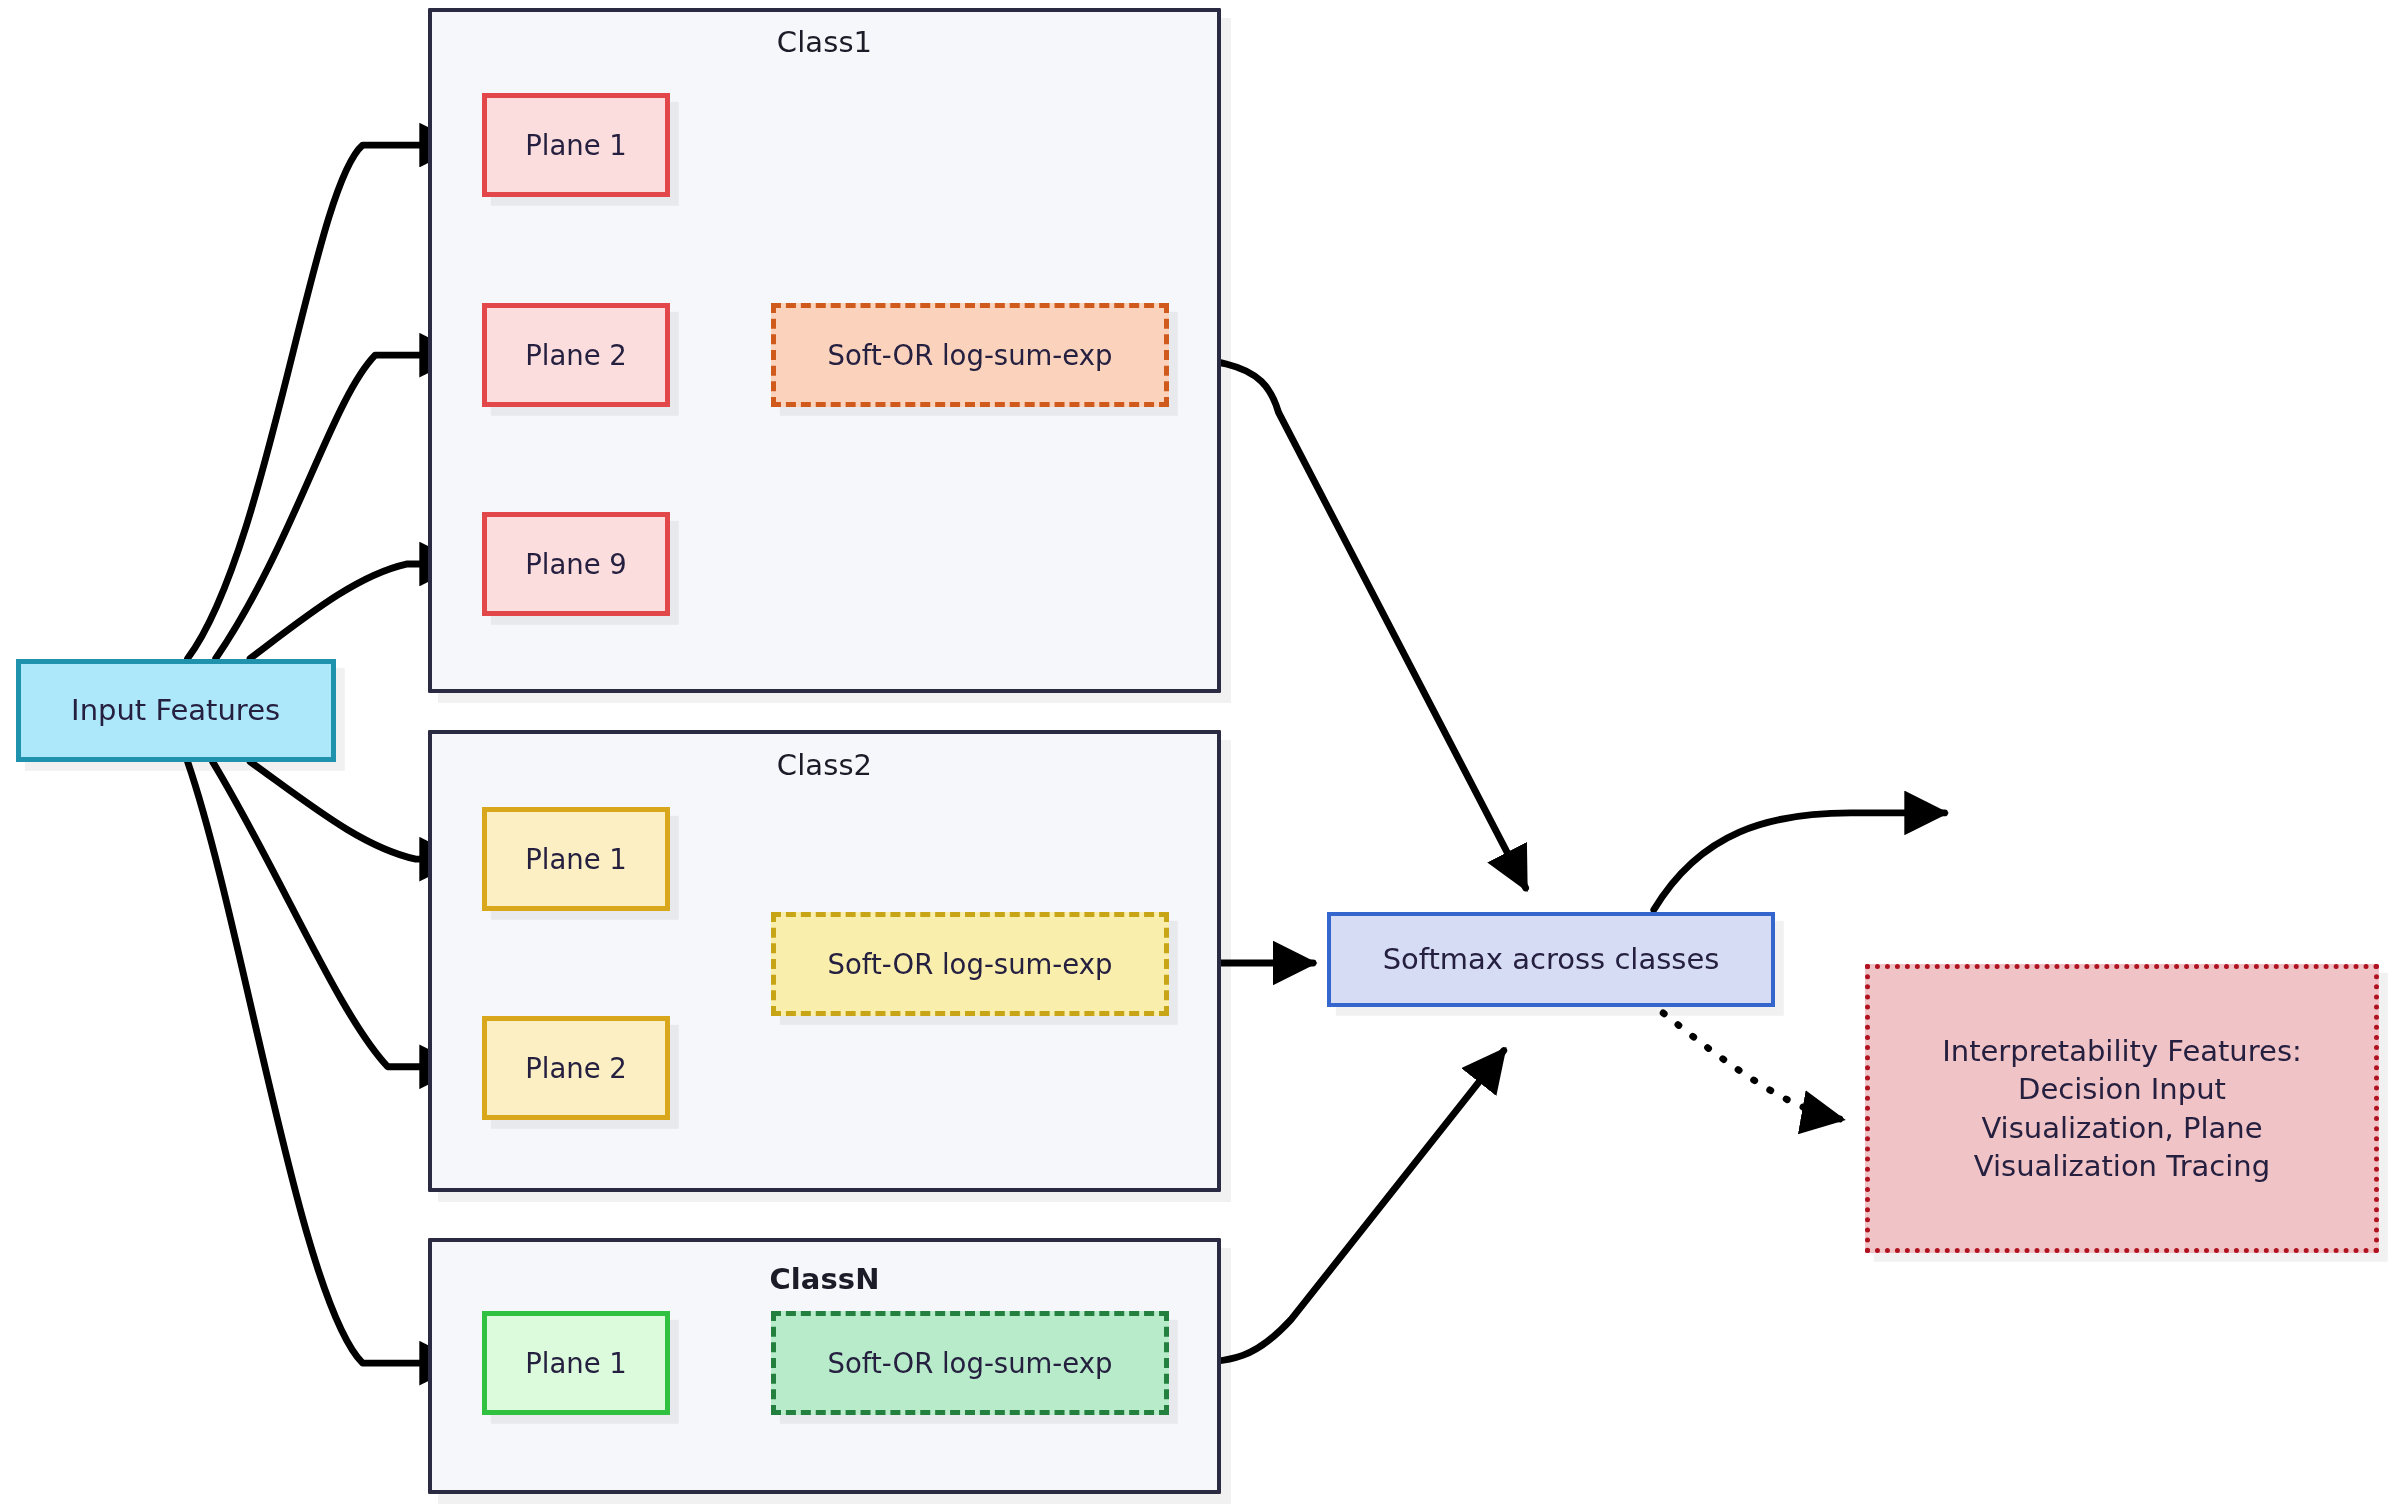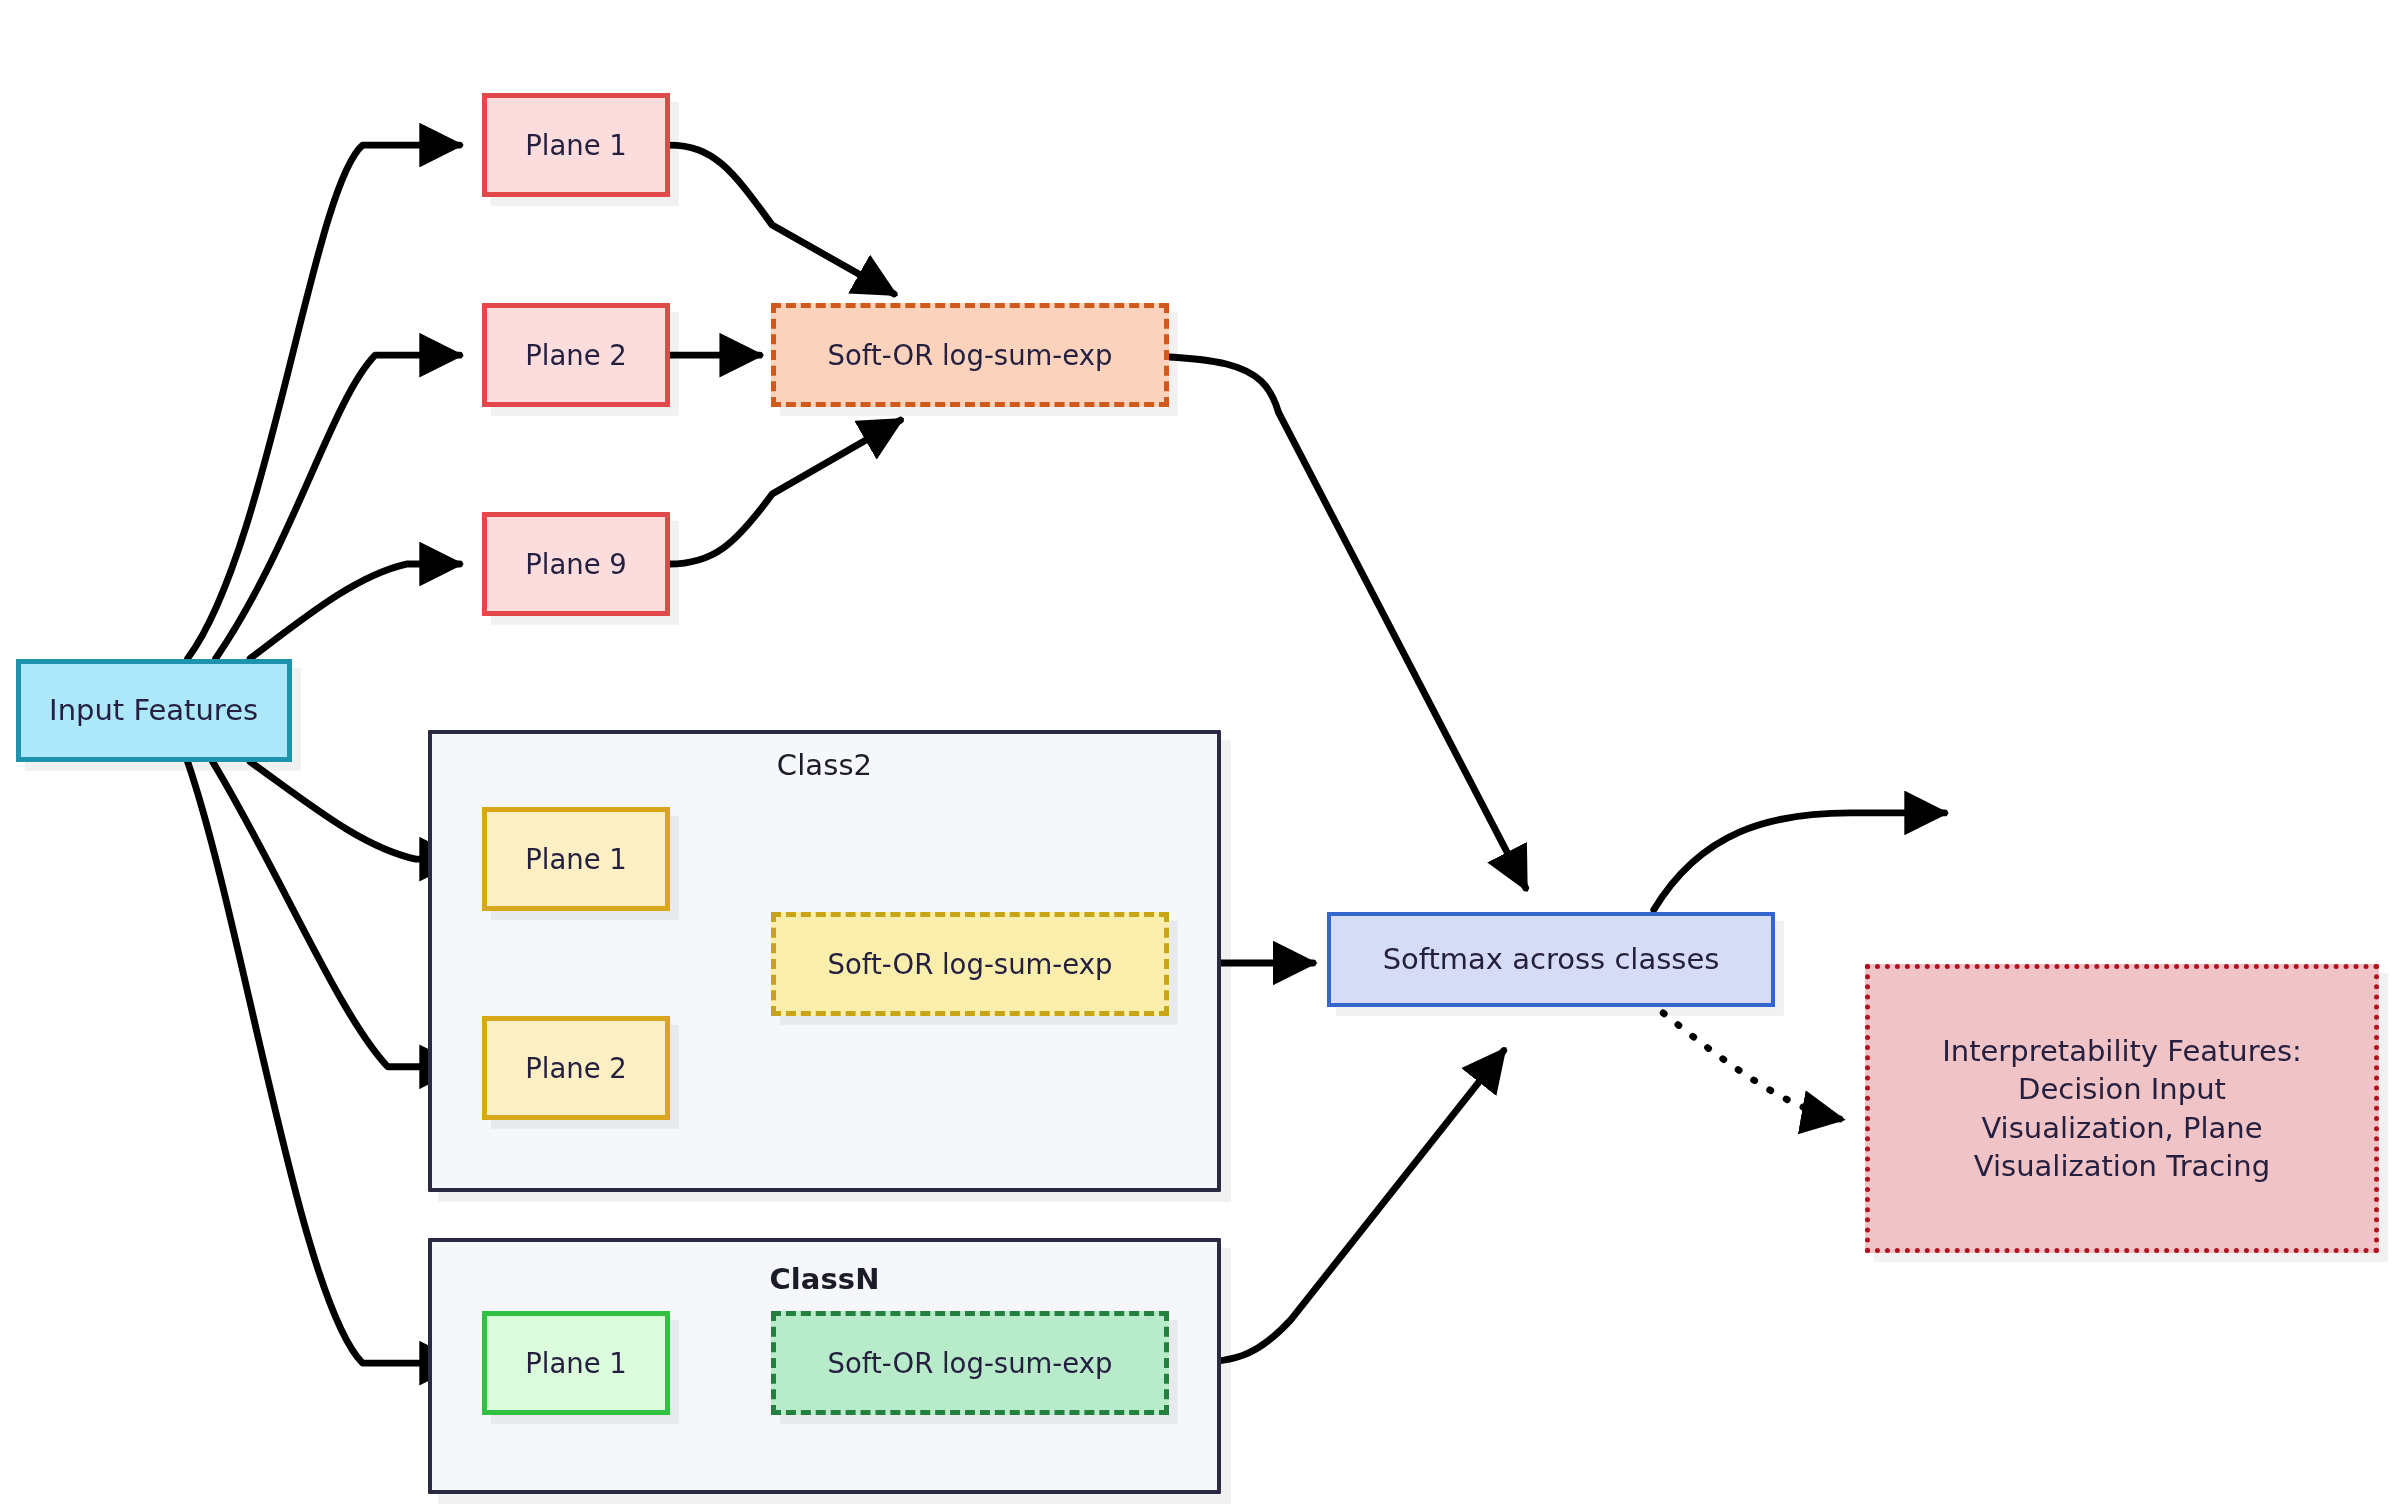--- a/index.html
+++ b/index.html
@@ -148,20 +148,23 @@
       <path d="M 1880 2180 C 1975 2180 2010 2170 2065 2110 L 2405 1680" marker-end="url(#arrow)"></path>
 
       <path d="M 2645 1455 C 2720 1330 2830 1300 2960 1300 L 3110 1300" marker-end="url(#arrow)"></path>
     </g>
 
     <g fill="none" stroke="#000000" stroke-width="11" stroke-linecap="round" stroke-dasharray="2 28">
       <path d="M 2660 1620 C 2760 1700 2860 1775 2945 1790" marker-end="url(#arrow-dot)"></path>
     </g>
   </svg>
 
+  <div class="cluster-box" style="left:428px; top:7.5px; width:793px; height:685px;">
+    <div class="cluster-title" style="top:13.8px;">Class1</div>
+  </div>
 
   <div class="node-box plane-red txt-44" style="left:482px; top:93px; width:188px; height:104px;">Plane 1</div>
 
   <div class="node-box plane-red txt-44" style="left:482px; top:303px; width:188px; height:104px;">Plane 2</div>
 
   <div class="node-box plane-red txt-44" style="left:482px; top:512px; width:188px; height:104px;">Plane 9</div>
 
   <div class="node-box softor-red txt-44" style="left:771px; top:303px; width:398px; height:104px;">Soft-OR log-sum-exp</div>
 
   <div class="cluster-box" style="left:428px; top:730px; width:793px; height:462px;">
@@ -175,21 +178,21 @@
   <div class="node-box softor-yellow txt-44" style="left:771px; top:912px; width:398px; height:104px;">Soft-OR log-sum-exp</div>
 
   <div class="cluster-box" style="left:428px; top:1238px; width:793px; height:256px;">
     <div class="cluster-title" style="top:20px;font-weight:bold;">ClassN</div>
   </div>
 
   <div class="node-box plane-green txt-44" style="left:482px; top:1311px; width:188px; height:104px;">Plane 1</div>
 
   <div class="node-box softor-green txt-44" style="left:771px; top:1311px; width:398px; height:104px;">Soft-OR log-sum-exp</div>
 
-  <div class="node-box input-box txt-46" style="left:15.6px; top:659px; width:276px; height:103px;">Input Features</div>
+  <div class="node-box input-box txt-46" style="left:15.6px; top:659px; width:320px; height:103px;">Input Features</div>
 
   <div class="node-box softmax-box txt-46" style="left:1327px; top:912px; width:448px; height:95px;">Softmax across classes</div>
 
 
   <div class="node-box interp-box txt-46" style="left:1865px; top:964px; width:514px; height:289px;">
     <div>Interpretability Features:</div>
     <div>Decision Input</div>
     <div>Visualization, Plane</div>
     <div>Visualization Tracing</div>
   </div>

